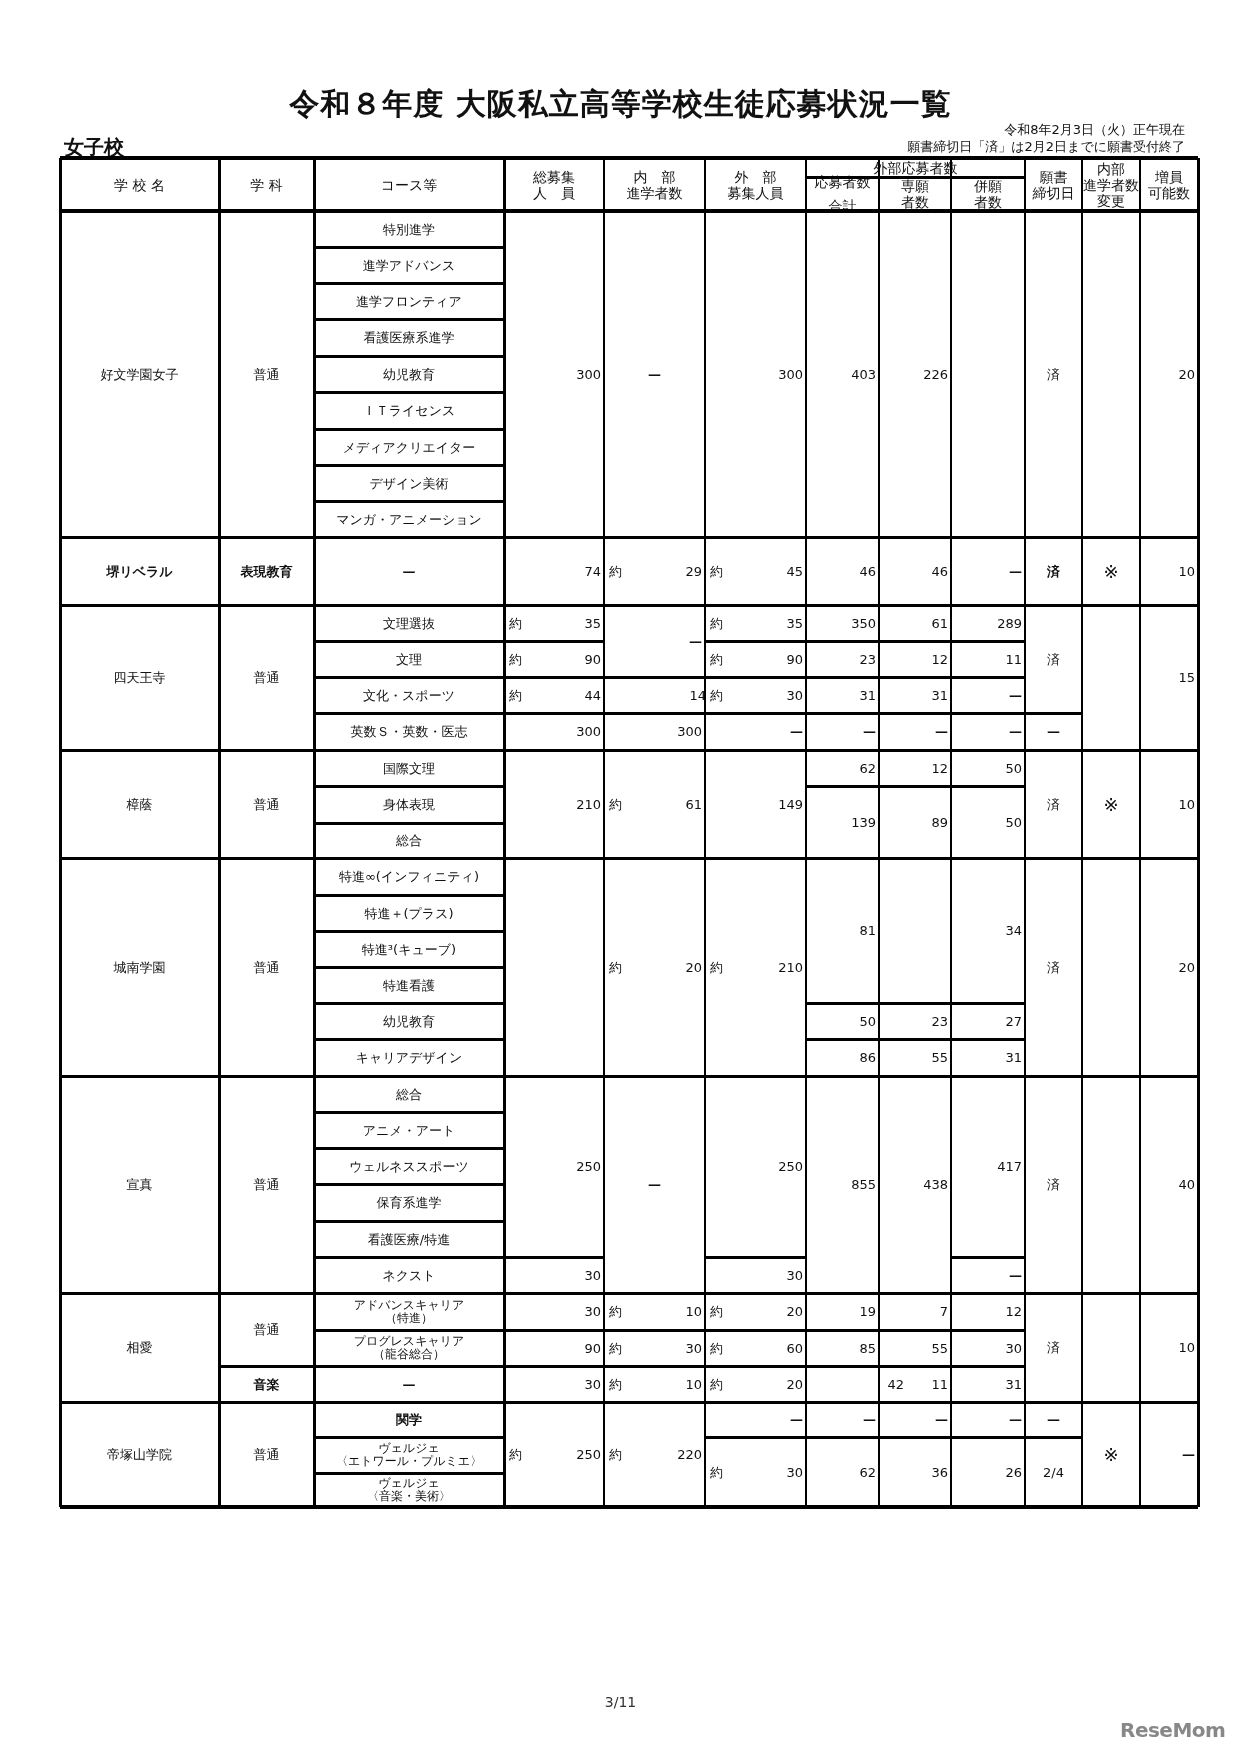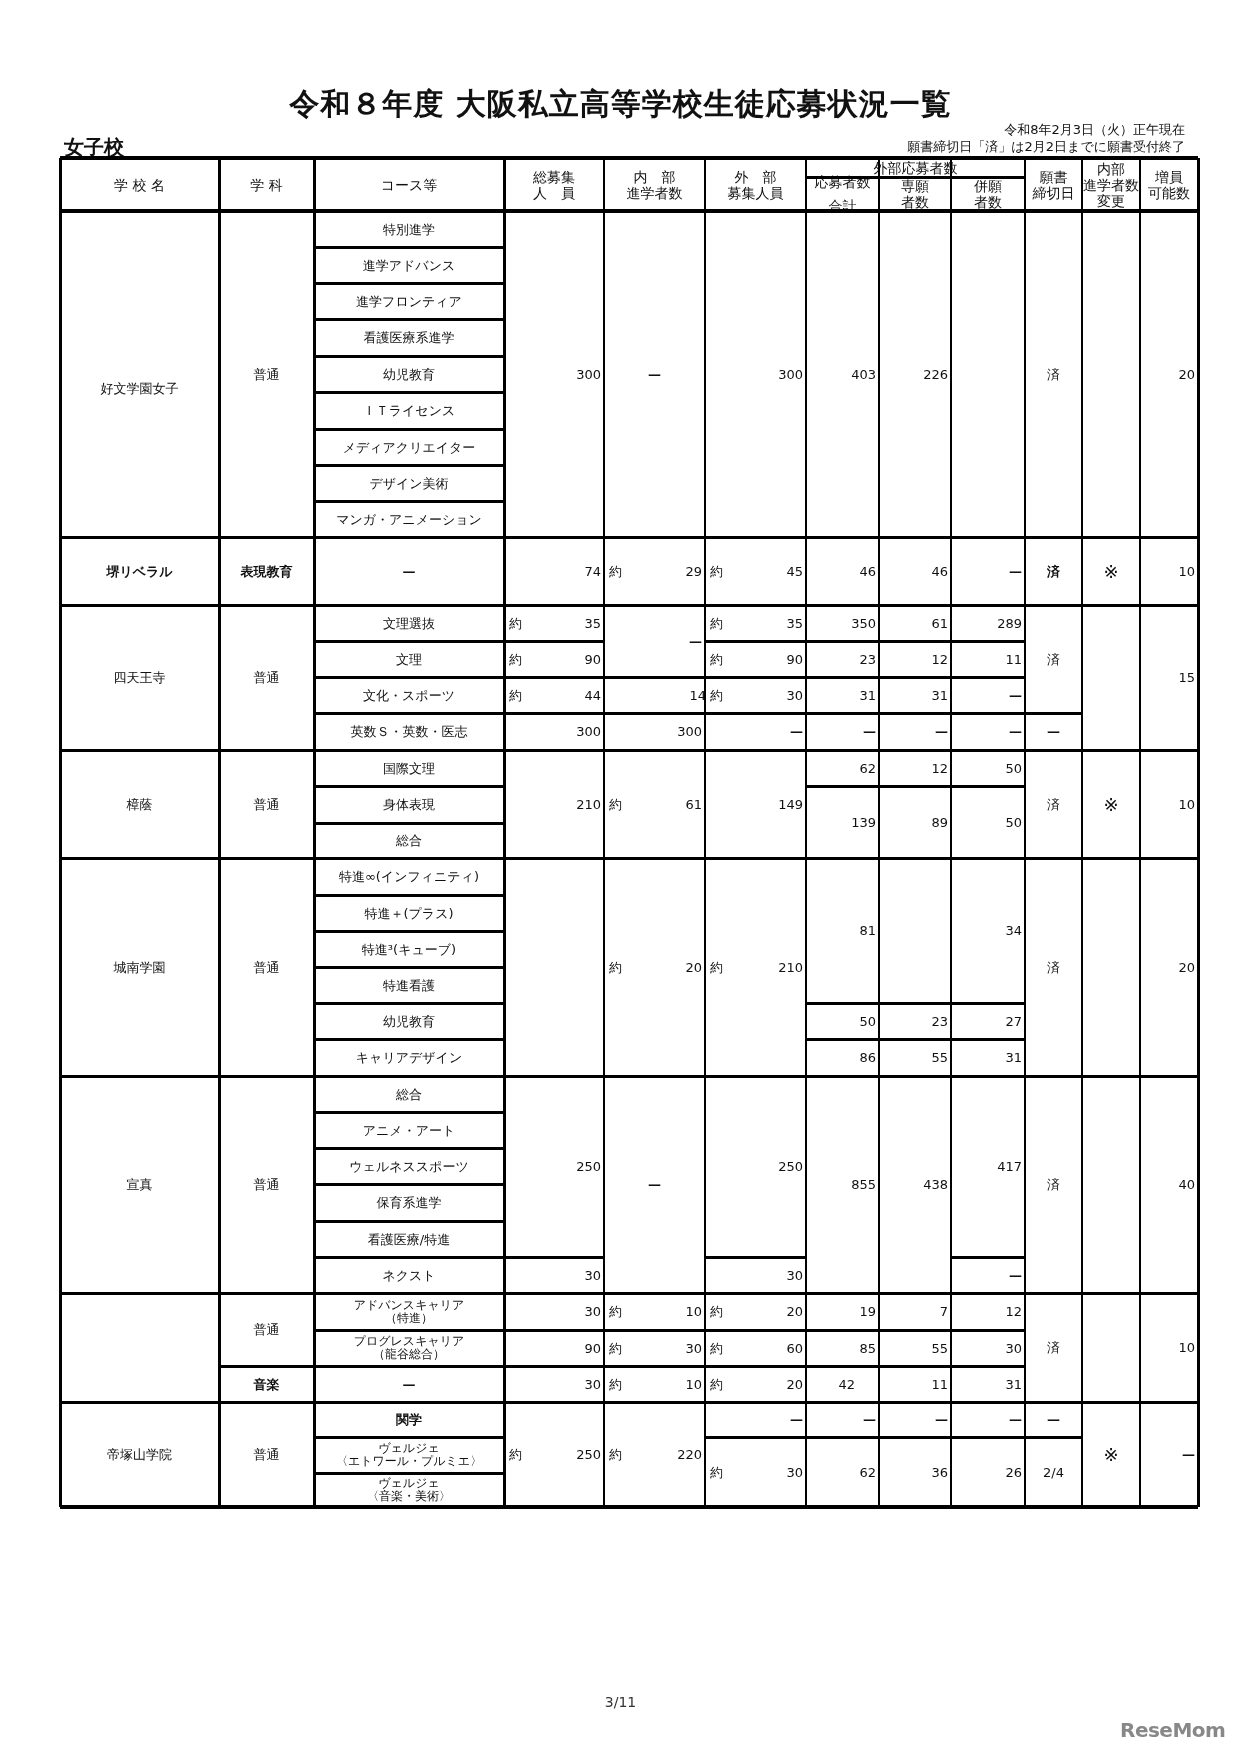--- a/index.html
+++ b/index.html
@@ -75,21 +75,21 @@
       <div>進学者数</div>
       <div>変更</div>
     </div>
     <div class="c hd " style="left: 1140px; width: 58px; top: 158px; height: 53px;">
       <div>増員</div>
       <div>可能数</div>
     </div>
     <div class="line" style="left: 60px; width: 1138px; top: 156px; height: 4px;"></div>
     <div class="line" style="left: 806px; width: 219px; top: 176px; height: 3px;"></div>
     <div class="line" style="left: 60px; width: 1138px; top: 209px; height: 4px;"></div>
-    <div class="c ctr" style="left: 60px; width: 159px; top: 225px; height: 326px;">好文学園女子</div>
+    <div class="c ctr" style="left: 60px; width: 159px; top: 211px; height: 326px;">好文学園女子</div>
     <div class="c ctr" style="left: 219px; width: 95px; top: 211px; height: 326px;">普通</div>
     <div class="c ctr" style="left: 314px; width: 190px; top: 211px; height: 36px;">特別進学</div>
     <div class="line" style="left: 314px; width: 190px; top: 246px; height: 3px;"></div>
     <div class="c ctr" style="left: 314px; width: 190px; top: 247px; height: 36px;">進学アドバンス</div>
     <div class="line" style="left: 314px; width: 190px; top: 282px; height: 3px;"></div>
     <div class="c ctr" style="left: 314px; width: 190px; top: 283px; height: 36px;">進学フロンティア</div>
     <div class="line" style="left: 314px; width: 190px; top: 318px; height: 3px;"></div>
     <div class="c ctr" style="left: 314px; width: 190px; top: 319px; height: 37px;">看護医療系進学</div>
     <div class="line" style="left: 314px; width: 190px; top: 355px; height: 3px;"></div>
     <div class="c ctr" style="left: 314px; width: 190px; top: 356px; height: 36px;">幼児教育</div>
@@ -267,20 +267,21 @@
     <div class="c rt" style="left: 879px; width: 72px; top: 1076px; height: 217px;">438</div>
     <div class="c rt" style="left: 951px; width: 74px; top: 1076px; height: 181px;">417</div>
     <div class="c rt b" style="left: 951px; width: 74px; top: 1257px; height: 36px;">—</div>
     <div class="line" style="left: 504px; width: 100px; top: 1256px; height: 3px;"></div>
     <div class="line" style="left: 705px; width: 101px; top: 1256px; height: 3px;"></div>
     <div class="line" style="left: 951px; width: 74px; top: 1256px; height: 3px;"></div>
     <div class="c ctr" style="left: 1025px; width: 57px; top: 1076px; height: 217px;">済</div>
     <div class="c ctr" style="left: 1082px; width: 58px; top: 1076px; height: 217px;"></div>
     <div class="c rt" style="left: 1140px; width: 58px; top: 1076px; height: 217px;">40</div>
     <div class="line" style="left: 60px; width: 1138px; top: 1292px; height: 3px;"></div>
+    <div class="c ctr" style="left: 60px; width: 159px; top: 1293px; height: 109px;">相愛</div>
     <div class="c ctr" style="left: 219px; width: 95px; top: 1293px; height: 73px;">普通</div>
     <div class="c ctr b" style="left: 219px; width: 95px; top: 1366px; height: 36px;">音楽</div>
     <div class="line" style="left: 219px; width: 95px; top: 1365px; height: 3px;"></div>
     <div class="c hd sm" style="left: 314px; width: 190px; top: 1293px; height: 37px;">
       <div>アドバンスキャリア</div>
       <div>（特進）</div>
     </div>
     <div class="c rt" style="left: 504px; width: 100px; top: 1293px; height: 37px;">30</div>
     <div class="c rt" style="left: 604px; width: 101px; top: 1293px; height: 37px;">
       <span class="yaku">約</span>
@@ -314,21 +315,21 @@
     <div class="c ctr b" style="left: 314px; width: 190px; top: 1366px; height: 36px;">—</div>
     <div class="c rt" style="left: 504px; width: 100px; top: 1366px; height: 36px;">30</div>
     <div class="c rt" style="left: 604px; width: 101px; top: 1366px; height: 36px;">
       <span class="yaku">約</span>
       <span>10</span>
     </div>
     <div class="c rt" style="left: 705px; width: 101px; top: 1366px; height: 36px;">
       <span class="yaku">約</span>
       <span>20</span>
     </div>
-    <div class="c rt" style="left: 785px; width: 73px; top: 1366px; height: 36px;">42</div>
+    <div class="c rt" style="left: 834px; width: 73px; top: 1366px; height: 36px;">42</div>
     <div class="c rt" style="left: 879px; width: 72px; top: 1366px; height: 36px;">11</div>
     <div class="c rt" style="left: 951px; width: 74px; top: 1366px; height: 36px;">31</div>
     <div class="c ctr" style="left: 1025px; width: 57px; top: 1293px; height: 109px;">済</div>
     <div class="c ctr" style="left: 1082px; width: 58px; top: 1293px; height: 109px;"></div>
     <div class="c rt" style="left: 1140px; width: 58px; top: 1293px; height: 109px;">10</div>
     <div class="line" style="left: 60px; width: 1138px; top: 1401px; height: 3px;"></div>
     <div class="c ctr" style="left: 60px; width: 159px; top: 1402px; height: 105px;">帝塚山学院</div>
     <div class="c ctr" style="left: 219px; width: 95px; top: 1402px; height: 105px;">普通</div>
     <div class="c ctr b" style="left: 314px; width: 190px; top: 1402px; height: 35px;">関学</div>
     <div class="c hd sm" style="left: 314px; width: 190px; top: 1437px; height: 36px;">

